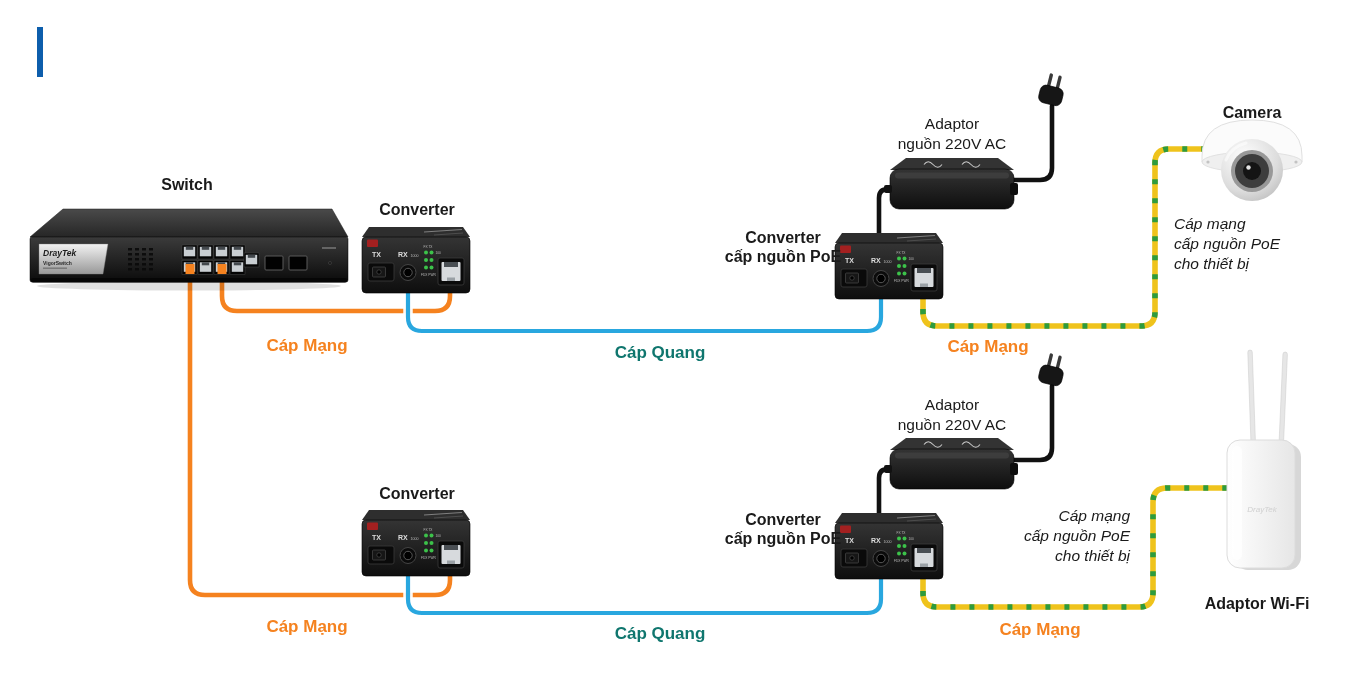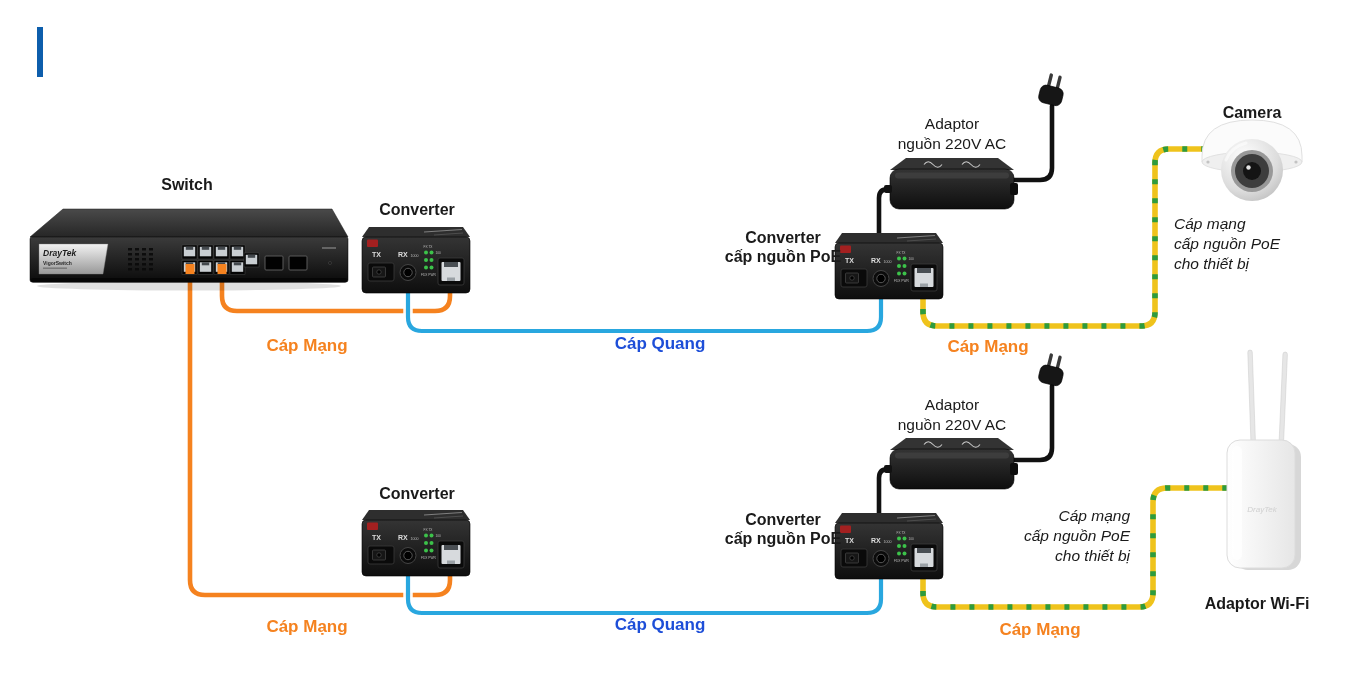--- a/index.html
+++ b/index.html
@@ -6,21 +6,21 @@
   #stage {
     position:relative; width:1351px; height:679px; overflow:hidden;
     background:#ffffff; font-family:"Liberation Sans", sans-serif;
   }
   .label { position:absolute; color:#1a1a1a; white-space:nowrap; }
   .centered { transform:translateX(-50%); text-align:center; }
   .device-label { font-weight:bold; font-size:16px; }
   .device-label-2l { font-weight:bold; font-size:16px; line-height:19px; }
   .cable-label { font-weight:bold; font-size:17px; }
   .orange-text { color:#F5821F; }
-  .blue-text { color:#1d4ed8; }
+  .blue-text { color:#0f766e;margin-top:9px; }
   .note { font-style:italic; font-size:15.5px; line-height:20px; font-weight:normal; }
   .adaptor-label { font-size:15.5px; line-height:20px;text-align:center; }
   #title-bar { position:absolute; left:37px; top:27px; width:6px; height:50px; background:#0D5EAC; }
   #title-text {
     position:absolute; left:62px; top:26px;
     color:#0D5EAC; font-size:21.5px; font-weight:bold; font-style:italic; line-height:26px;
   }
   svg.diagram { position:absolute; left:0; top:0; }
   svg text { font-family:"Liberation Sans", sans-serif; }
 </style>

